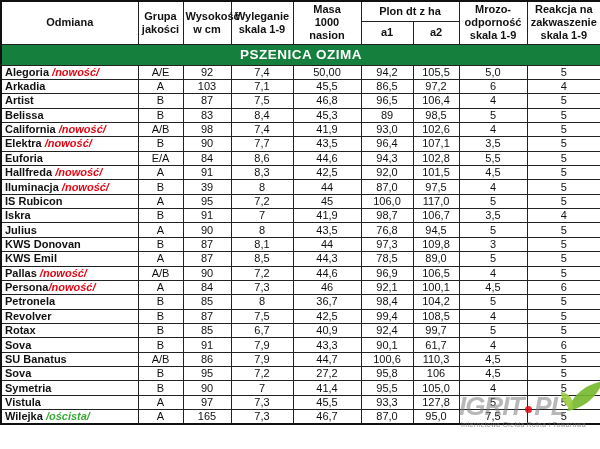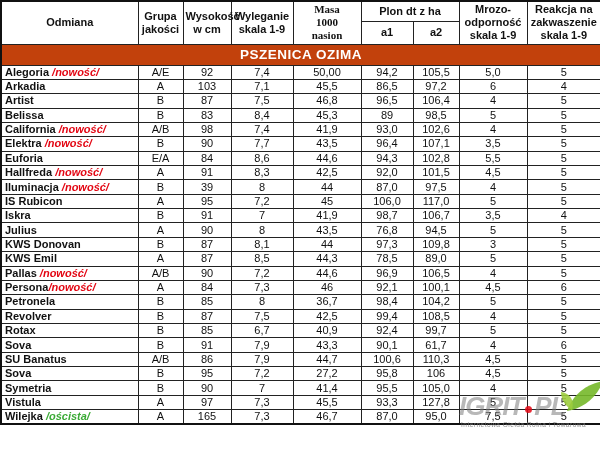--- a/index.html
+++ b/index.html
@@ -9,24 +9,24 @@
 
   table.vtable { border-collapse:collapse; table-layout:fixed; width:600px; border:2px solid #111; }
   .vtable th, .vtable td { border:1px solid #222; }
 
   thead th {
     font-size:11px; font-weight:bold; color:#111; text-align:center;
     vertical-align:middle; line-height:1.18; padding:1px 2px; background:#fff;
   }
   thead tr.h1 { height:20px; }
   thead tr.h2 { height:23px; }
-  .blk { display:block;font-family:Liberation Serif, serif; }
+  .blk { display:block; }
 
   tr.band-row td {
-    background:#c2410c; color:#fff; font-weight:bold; font-size:13.5px;
+    background:#15803d; color:#fff; font-weight:bold; font-size:13.5px;
     text-align:center; height:20px; line-height:20px; padding:0; letter-spacing:.5px;
   }
 
   tbody td.data { font-size:11px; color:#111; height:14.36px; padding:0 3px; line-height:13px; vertical-align:middle; }
   td.num { text-align:center; }
   td.name-cell { font-weight:bold; white-space:nowrap; overflow:hidden; padding-left:4px; }
   .sfx { font-style:italic; font-weight:bold; }
   .sfx.new { color:#e30613; }
   .sfx.awned { color:#3aaa35; }
 

